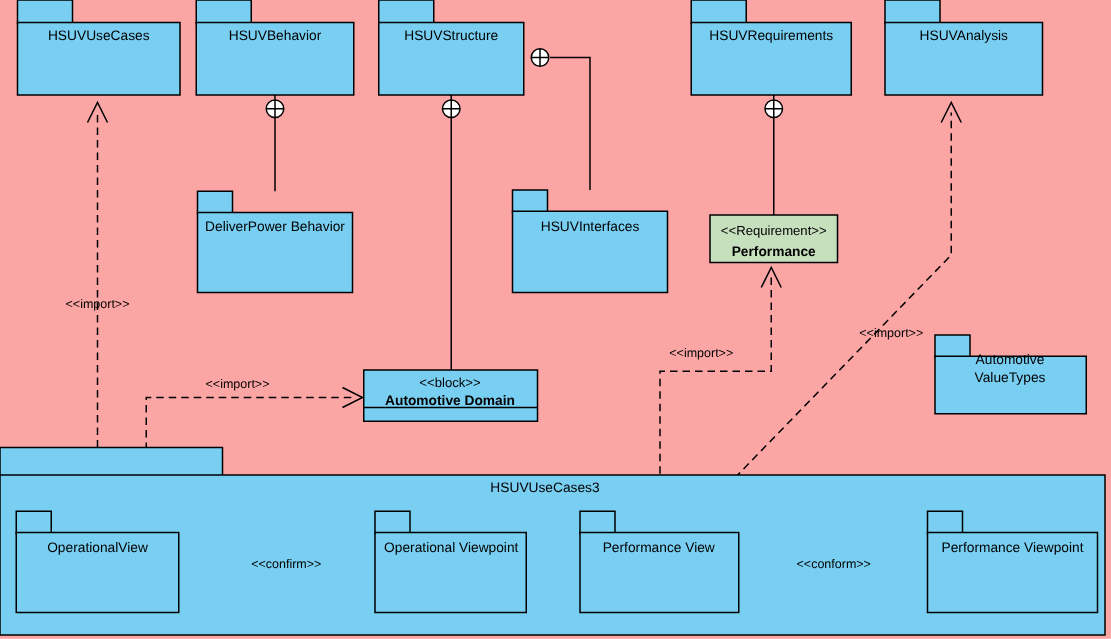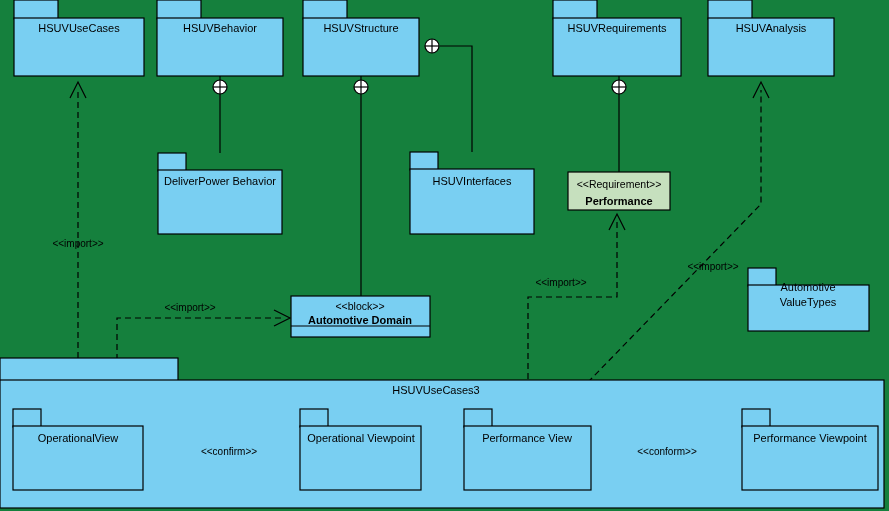--- a/index.html
+++ b/index.html
@@ -1,21 +1,21 @@
 <!DOCTYPE html>
 <html><head>
 <meta charset="utf-8">
 <title>SysML Package Diagram</title>
 <style>
   html,body{margin:0;padding:0;background:#ffffff;}
   body{
     font-family:"Liberation Sans","DejaVu Sans",sans-serif;
     width:889px;height:511px;overflow:hidden;
   }
-  #canvas{position:relative;width:889px;height:511px;background:#15803d;}
+  #canvas{position:relative;width:889px;height:511px;background:#fca5a5;}
   svg.layer{position:absolute;left:0;top:0;width:889px;height:511px;overflow:visible;}
   #edge-layer{z-index:1;}
   #node-layer{z-index:2;}
   #label-layer{z-index:3;}
   .pkg-body{fill:#79CFF2;stroke:#000000;stroke-width:1.2;}
   .pkg-tab{fill:#79CFF2;stroke:#000000;stroke-width:1.2;}
   .pkg-name{font-family:"Liberation Sans","DejaVu Sans",sans-serif;font-size:11px;fill:#000;text-anchor:middle;dominant-baseline:middle;}
   .pkg-name-big{font-family:"Liberation Sans","DejaVu Sans",sans-serif;font-size:11px;fill:#000;text-anchor:middle;dominant-baseline:middle;}
   .blk-body{fill:#79CFF2;stroke:#000000;stroke-width:1.2;}
   .req-body{fill:#C6E0BE;stroke:#000000;stroke-width:1.2;}

